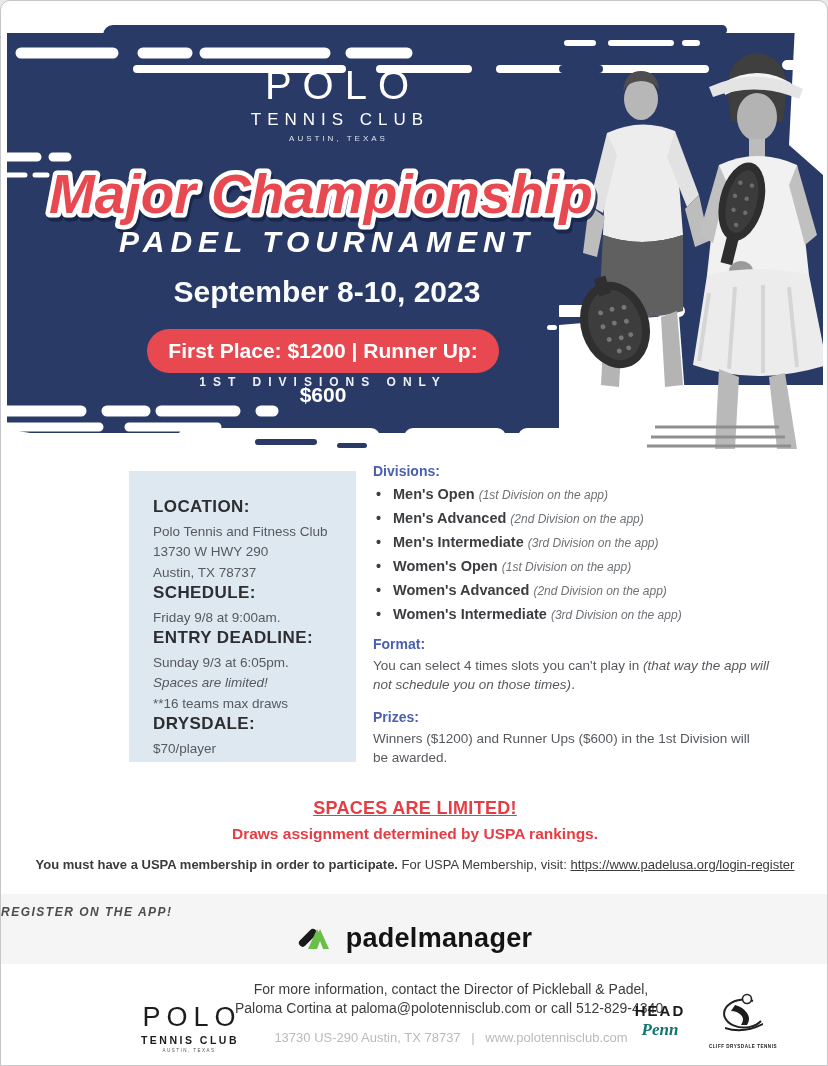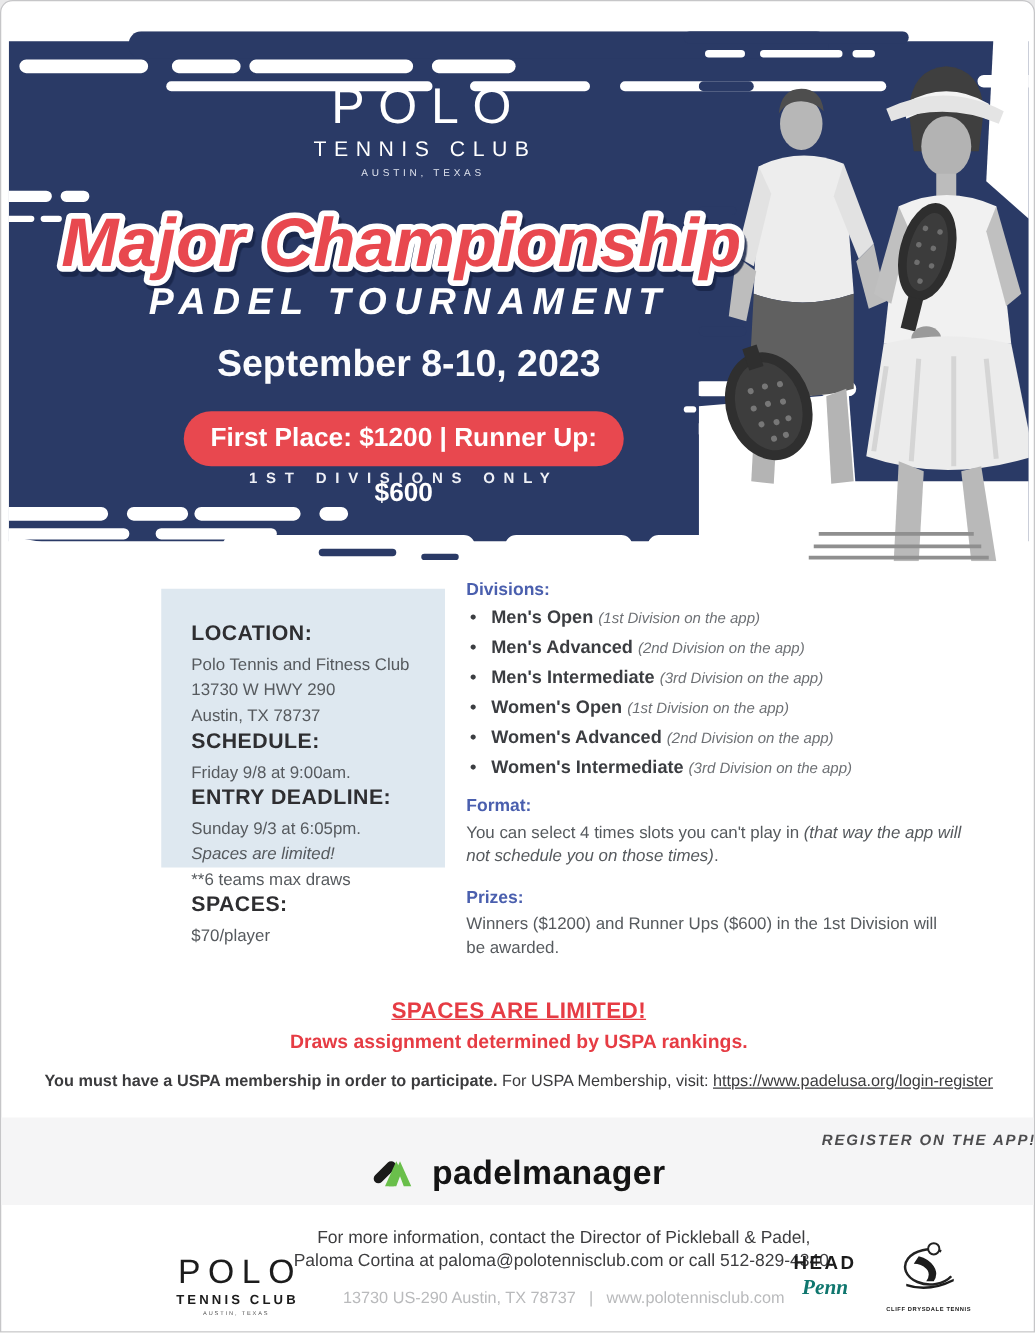--- a/index.html
+++ b/index.html
@@ -20,21 +20,21 @@
             font-size:30px;font-weight:bold;font-style:italic;letter-spacing:6px;z-index:6;}
   .dates{left:120px;top:250px;width:400px;text-align:center;color:#fbfcfe;
          font-size:30px;font-weight:bold;z-index:6;}
   .pill{left:140px;top:304px;width:352px;height:44px;background:#e8484f;border-radius:24px;
         color:#fff;font-size:21px;font-weight:bold;text-align:center;line-height:44px;z-index:6;}
   .div-note{left:146px;top:350px;width:340px;text-align:center;color:#eef0f6;
             font-size:12px;letter-spacing:7px;font-weight:bold;z-index:6;}
   .photo{position:absolute;left:552px;top:0px;width:264px;height:424px;z-index:5;}
 
   
-  .info-box{left:128px;top:470px;width:227px;height:223px;background:#dee8f0;
+  .info-box{left:128px;top:470px;width:227px;height:291px;background:#dee8f0;
             padding:26px 16px 0 24px;box-sizing:border-box;}
   .info-box h3{font-size:17px;font-weight:bold;color:#2e2e31;margin:0 0 5px;letter-spacing:.4px;}
   .info-box p{font-size:13.5px;color:#565a5e;margin:0;line-height:1.5;}
   .gap{margin-top:18px;}
   .em{font-style:italic;}
   .small-gap{margin-top:9px;}
 
   
   .right-col{left:372px;top:462px;width:418px;}
   .sec-h{color:#4a5fae;font-weight:bold;font-size:14px;margin:0 0 7px;}
@@ -50,21 +50,21 @@
   .spaces{left:0;top:797px;width:828px;text-align:center;color:#e63c44;
           font-size:18px;font-weight:bold;letter-spacing:.3px;}
   .spaces span{text-decoration:underline;}
   .draws{left:0;top:824px;width:828px;text-align:center;color:#e63c44;
          font-size:15.5px;font-weight:bold;}
   .uspa{left:0;top:856px;width:828px;text-align:center;font-size:13px;color:#3b3b3d;}
   .uspa b{font-weight:bold;}
   .uspa a{color:#3b3b3d;text-decoration:underline;cursor:pointer;}
 
   
-  .band{left:0;top:893px;width:828px;height:70px;background:#f5f5f6;text-align:right;}
+  .band{left:0;top:893px;width:828px;height:70px;background:#f5f5f6;text-align:left;}
   .reg-label{margin-top:11px;font-size:12px;font-weight:bold;font-style:italic;
              letter-spacing:1.5px;color:#4c4c4e;}
   .pm-row{margin-top:4px;display:flex;align-items:center;justify-content:center;gap:16px;}
   .pm-name{font-size:27px;font-weight:bold;color:#141414;letter-spacing:.3px;}
 
   
   .f-logo{left:133px;top:1001px;width:110px;text-align:center;color:#1c1c1c;}
   .f-logo .nm{font-size:27px;letter-spacing:6px;font-weight:400;text-indent:6px;}
   .f-logo .tp{font-size:10.5px;letter-spacing:2.5px;font-weight:bold;margin-top:1px;text-indent:2px;}
   .f-logo .ct{font-size:4.5px;letter-spacing:1.5px;margin-top:2px;color:#555;}
@@ -209,23 +209,23 @@
     <p>Polo Tennis and Fitness Club</p>
     <p>13730 W HWY 290</p>
     <p>Austin, TX 78737</p>
 
     <h3 class="gap">SCHEDULE:</h3>
     <p>Friday 9/8 at 9:00am.</p>
 
     <h3 class="gap">ENTRY DEADLINE:</h3>
     <p>Sunday 9/3 at 6:05pm.</p>
     <p class="em">Spaces are limited!</p>
-    <p class="small-gap">**6 teams max draws</p>
-
-    <h3 class="gap">SPACES:</h3>
+    <p class="small-gap">**16 teams max draws</p>
+
+    <h3 class="gap">DRYSDALE:</h3>
     <p>$70/player</p>
   </div>
 
   <div class="abs right-col">
     <p class="sec-h">Divisions:</p>
     <ul class="div-list">
       <li>
         <span>Men's Open</span>
         <span class="note">(1st Division on the app)</span></li>
       <li>

